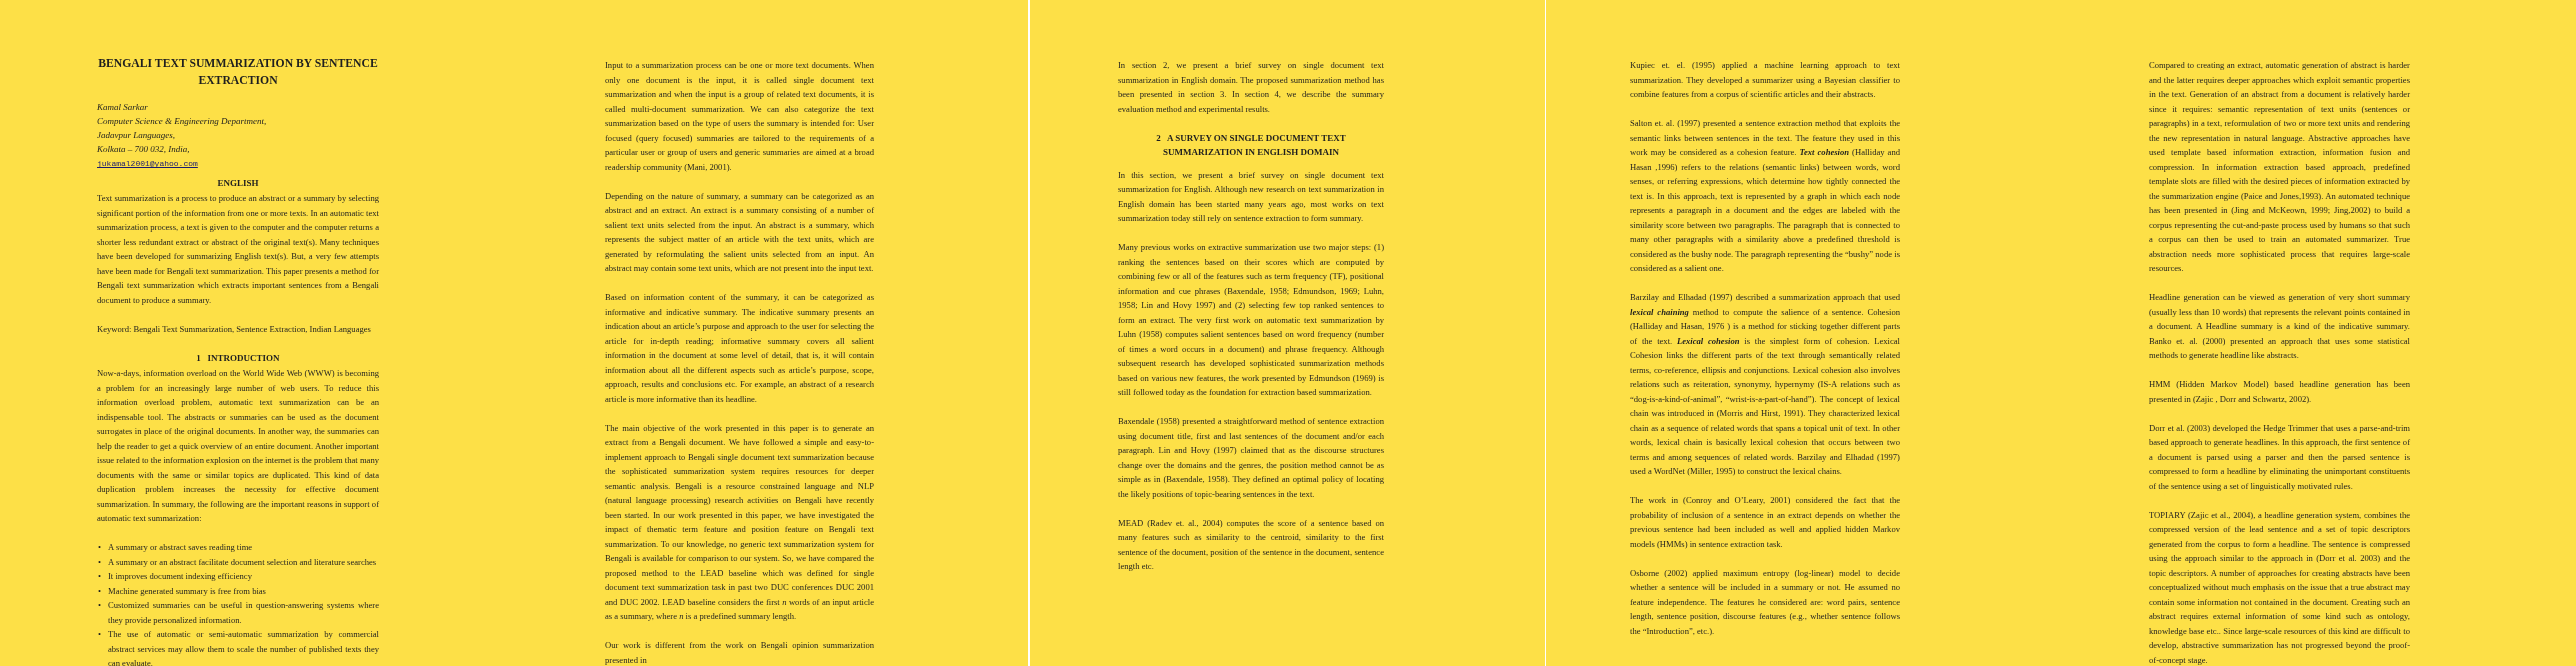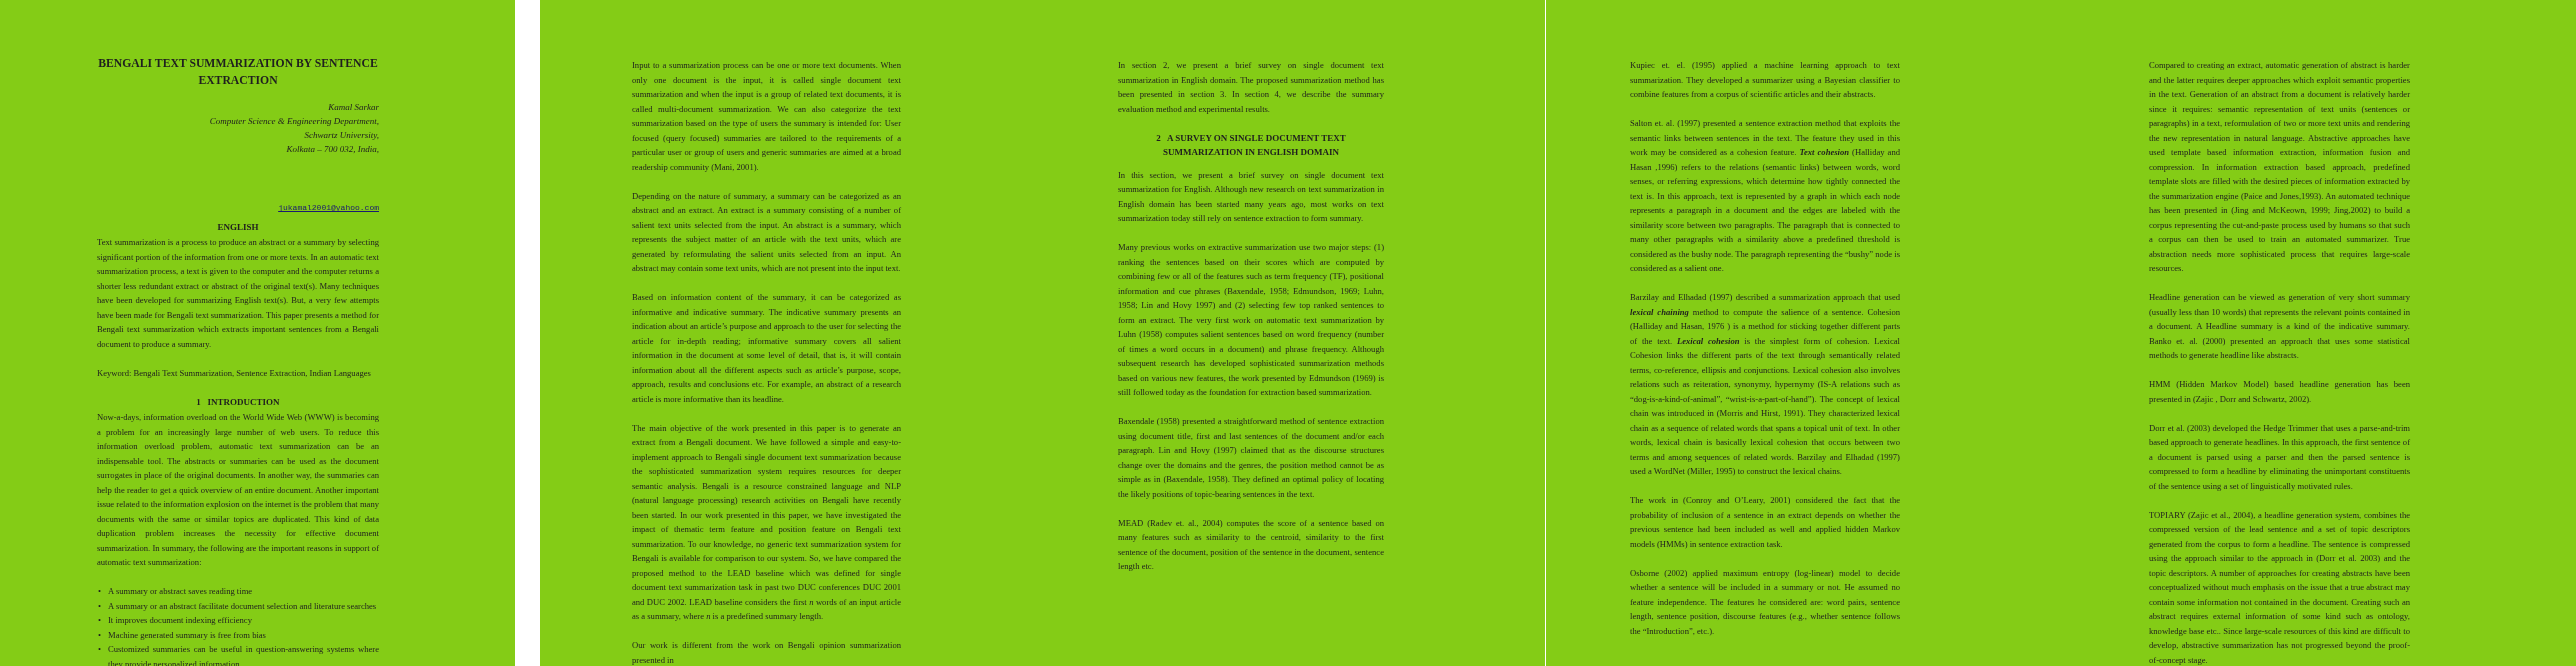--- a/index.html
+++ b/index.html
@@ -16,43 +16,43 @@
     height: 667px;
     background: #ffffff;
     font-family: "Liberation Serif", serif;
     color: #1f1f1f;
   }
   .page {
     position: absolute;
     top: 0;
     width: 515px;
     height: 667px;
-    background: #84cc16;
+    background: #fde047;
   }
   .col {
     position: absolute;
     text-align: justify;
     font-size: 8.6px;
     line-height: 14.5px;
   }
   .col p { margin: 0 0 14.5px 0; }
   .paper-title {
     font-size: 11.7px;
     line-height: 16.7px;
     font-weight: bold;
     text-align: center;
     margin: 0 0 11px 0;
   }
   .authors {
-    text-align: right;
+    text-align: left;
     font-style: italic;
     font-size: 9px;
     line-height: 14px;
   }
-  .email-row { font-style: normal; margin-bottom: 4.4px; margin-top: 44px; }
+  .email-row { font-style: normal; margin-bottom: 4.4px; }
   .email-link {
     font-family: "Liberation Mono", monospace;
     font-size: 8px;
     color: #1b1b70;
     text-decoration: underline;
     cursor: pointer;
   }
   .h-center {
     font-size: 9px;
     line-height: 14.5px;
@@ -83,21 +83,21 @@
 <body>
 
 <div class="canvas">
 
   <section class="page" style="left:0px">
     <div class="col" style="left:97px; top:56px; width:282px">
       <h1 class="paper-title">BENGALI TEXT SUMMARIZATION BY SENTENCE EXTRACTION</h1>
       <div class="authors">
         <div>Kamal Sarkar</div>
         <div>Computer Science &amp; Engineering Department,</div>
-        <div>Schwartz University,</div>
+        <div>Jadavpur Languages,</div>
         <div>Kolkata – 700 032, India,</div>
         <div class="email-row">
           <a class="email-link">jukamal2001@yahoo.com</a>
         </div>
       </div>
       <h2 class="h-center">ENGLISH</h2>
       <p>Text summarization is a process to produce an abstract or a summary by selecting significant portion of the information from one or more texts. In an automatic text summarization process, a text is given to the computer and the computer returns a shorter less redundant extract or abstract of the original text(s). Many techniques have been developed for summarizing English text(s). But, a very few attempts have been made for Bengali text summarization. This paper presents a method for Bengali text summarization which extracts important sentences from a Bengali document to produce a summary.</p>
       <p class="kw">Keyword: Bengali Text Summarization, Sentence Extraction, Indian Languages</p>
       <h2 class="h-center">1   INTRODUCTION</h2>
       <p>Now-a-days, information overload on the World Wide Web (WWW) is becoming a problem for an increasingly large number of web users. To reduce this information overload problem, automatic text summarization can be an indispensable tool. The abstracts or summaries can be used as the document surrogates in place of the original documents.  In another way, the summaries can help the reader to get a quick overview of an entire document. Another important issue related to the information explosion on the internet is the problem that many documents with the same or similar topics are duplicated. This kind of data duplication problem increases the necessity for effective document summarization. In summary, the following are the important reasons in support of automatic text summarization:</p>
@@ -105,21 +105,21 @@
         <li><span class="dot">•</span><span>A summary or abstract saves reading time</span></li>
         <li><span class="dot">•</span><span>A summary or an abstract facilitate document selection and literature searches</span></li>
         <li><span class="dot">•</span><span>It improves document indexing efficiency</span></li>
         <li><span class="dot">•</span><span>Machine generated summary is free from bias</span></li>
         <li><span class="dot">•</span><span>Customized summaries can be useful in question-answering systems where they provide personalized information.</span></li>
         <li><span class="dot">•</span><span>The use of automatic or semi-automatic summarization by commercial abstract services may allow them to scale the number of published texts they can evaluate.</span></li>
       </ul>
     </div>
   </section>
 
-  <section class="page" style="left:540px">
+  <section class="page" style="left:513px">
     <div class="col" style="left:92px; top:58px; width:269px">
       <p>Input to a summarization process can be one or more text documents. When only one document is the input, it is called single document text summarization and when the input is a group of related text documents, it is called multi-document summarization. We can also categorize the text summarization based on the type of users the summary is intended for: User focused (query focused) summaries are tailored to the requirements of a particular user or group of users and generic summaries are aimed at a broad readership community (Mani, 2001).</p>
       <p>Depending on the nature of summary, a summary can be categorized as an abstract and an extract. An extract is a summary consisting of a number of salient text units selected from the input. An abstract is a summary, which represents the subject matter of an article with the text units, which are generated by reformulating the salient units selected from an input. An abstract may contain some text units, which are not present into the input text.</p>
       <p>Based on information content of the summary, it can be categorized as informative and indicative summary.  The indicative summary presents an indication about an article’s purpose and approach to the user for selecting the article for in-depth reading; informative summary covers all salient information in the document at some level of detail, that is, it will contain information about all the different aspects such as article’s purpose, scope, approach, results and conclusions etc. For example, an abstract of a research article is more informative than its headline.</p>
       <p><span>The main objective of the work presented in this paper is to generate an extract from a Bengali document. We have followed a simple and easy-to-implement approach to Bengali single document text summarization because the sophisticated summarization system requires resources for deeper semantic analysis.  Bengali is a resource constrained language and NLP (natural language processing) research activities on Bengali have recently been started. In our work presented in this paper, we have investigated the impact of thematic term feature and position feature on Bengali text summarization. To our knowledge, no generic text summarization system for Bengali is available for comparison to our system. So, we have compared the proposed method to the LEAD baseline which was defined for single document text summarization task in past two DUC conferences DUC 2001 and DUC 2002. LEAD baseline considers the first </span><span class="it">n</span><span> words of an input article as a summary, where </span><span class="it">n</span><span> is a predefined summary length.</span></p>
       <p>Our work is different from the work on Bengali opinion summarization presented in</p>
     </div>
   </section>
 
   <section class="page" style="left:1030px">

